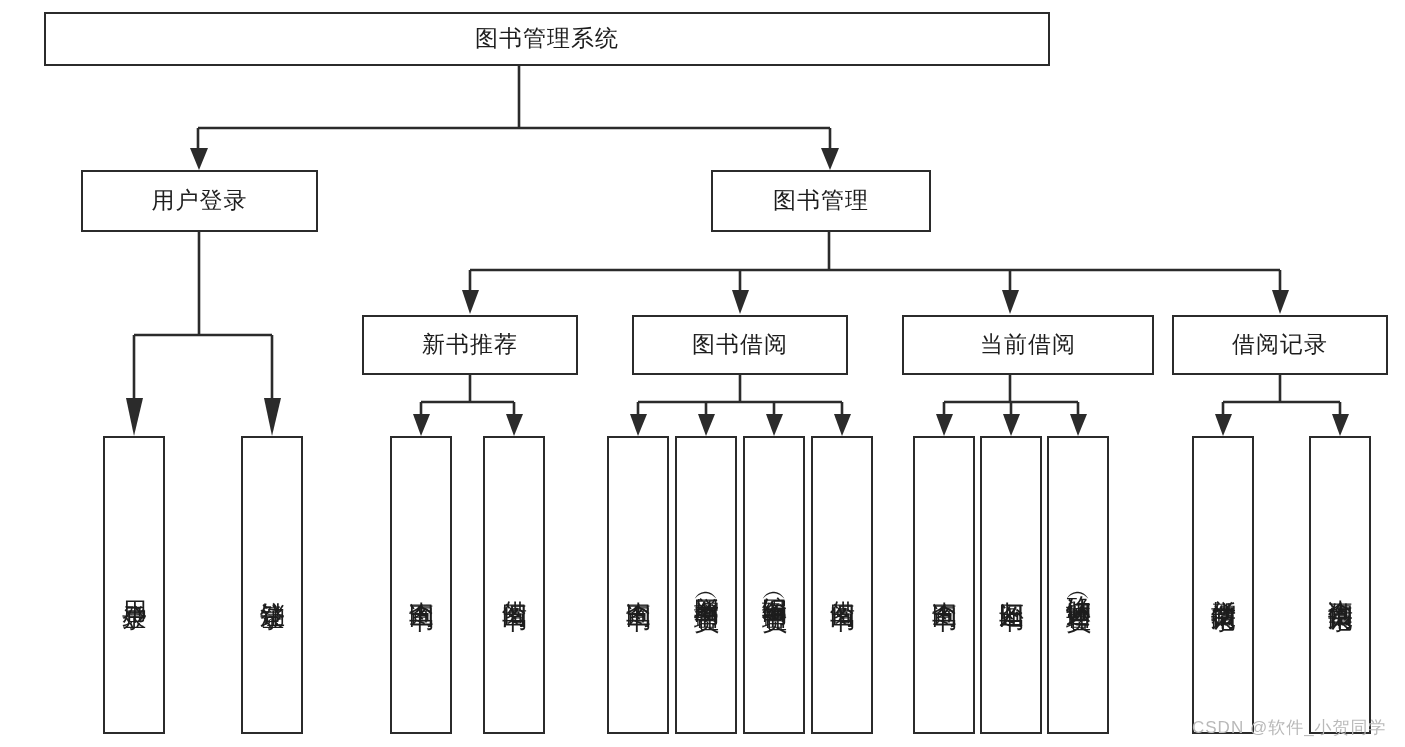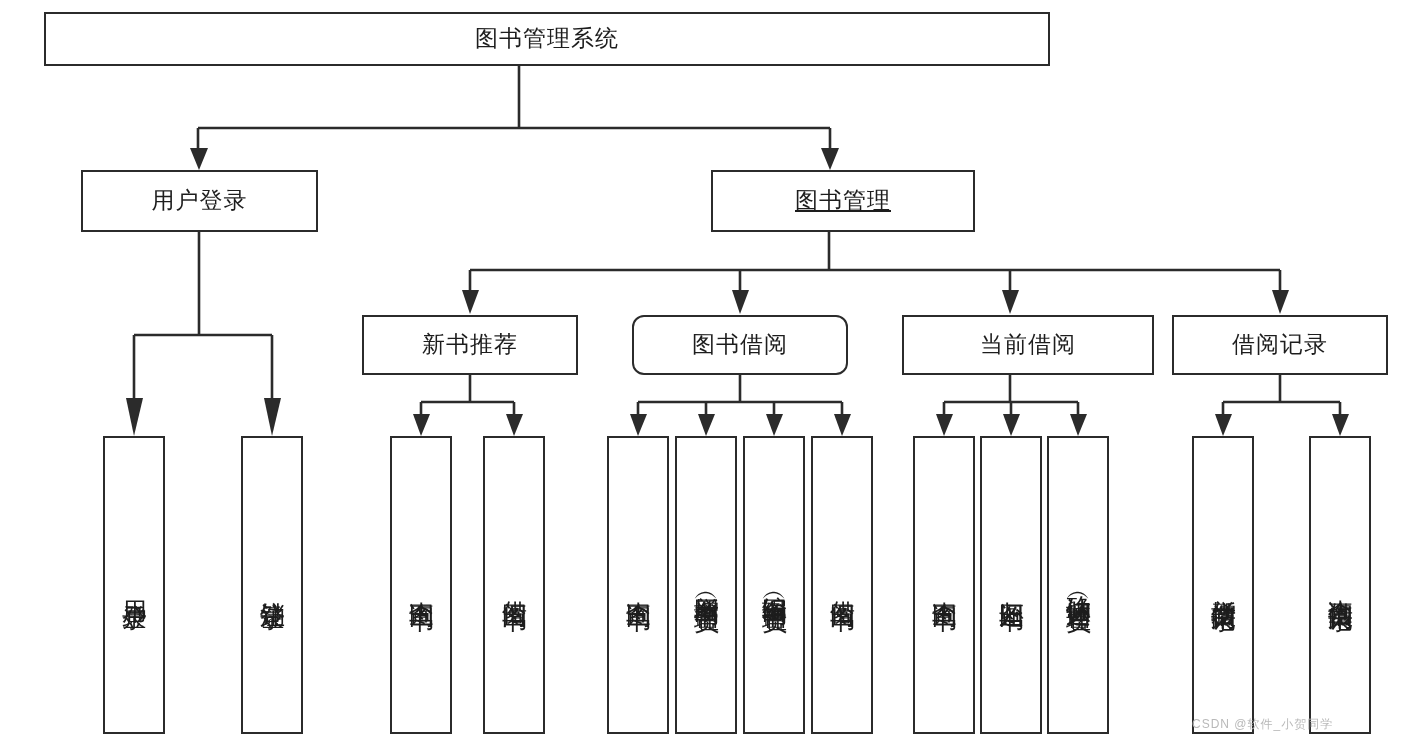--- a/index.html
+++ b/index.html
@@ -50,21 +50,21 @@
     padding-bottom: 6px;
     text-align: center;
   }
   .node.vert .vtext {
     writing-mode: vertical-rl;
     text-orientation: upright;
     display: block;
   }
   .watermark {
     position: absolute;
-    font-size: 12px;
+    font-size: 17px;
     color: #b9b9b9;
     letter-spacing: 1px;
     white-space: nowrap;
     user-select: none;
   }
 </style>
 </head>
 <body>
 
 <div id="canvas">
@@ -142,29 +142,29 @@
   </svg>
 
   <div class="node horiz" style="left:16px; top:12px; width:1006px; height:54px;margin-left:28px;">
     <span>图书管理系统</span>
   </div>
 
   <div class="node horiz" style="left:81px; top:170px; width:237px; height:62px;">
     <span>用户登录</span>
   </div>
 
-  <div class="node horiz" style="left:711px; top:170px; width:264px; height:62px;text-decoration:underline;">
+  <div class="node horiz" style="left:711px; top:170px; width:220px; height:62px;">
     <span>图书管理</span>
   </div>
 
   <div class="node horiz" style="left:362px; top:315px; width:216px; height:60px;">
     <span>新书推荐</span>
   </div>
 
-  <div class="node horiz" style="left:632px; top:315px; width:216px; height:60px;border-radius:12px;">
+  <div class="node horiz" style="left:632px; top:315px; width:216px; height:60px;">
     <span>图书借阅</span>
   </div>
 
   <div class="node horiz" style="left:902px; top:315px; width:252px; height:60px;">
     <span>当前借阅</span>
   </div>
 
   <div class="node horiz" style="left:1172px; top:315px; width:216px; height:60px;">
     <span>借阅记录</span>
   </div>

